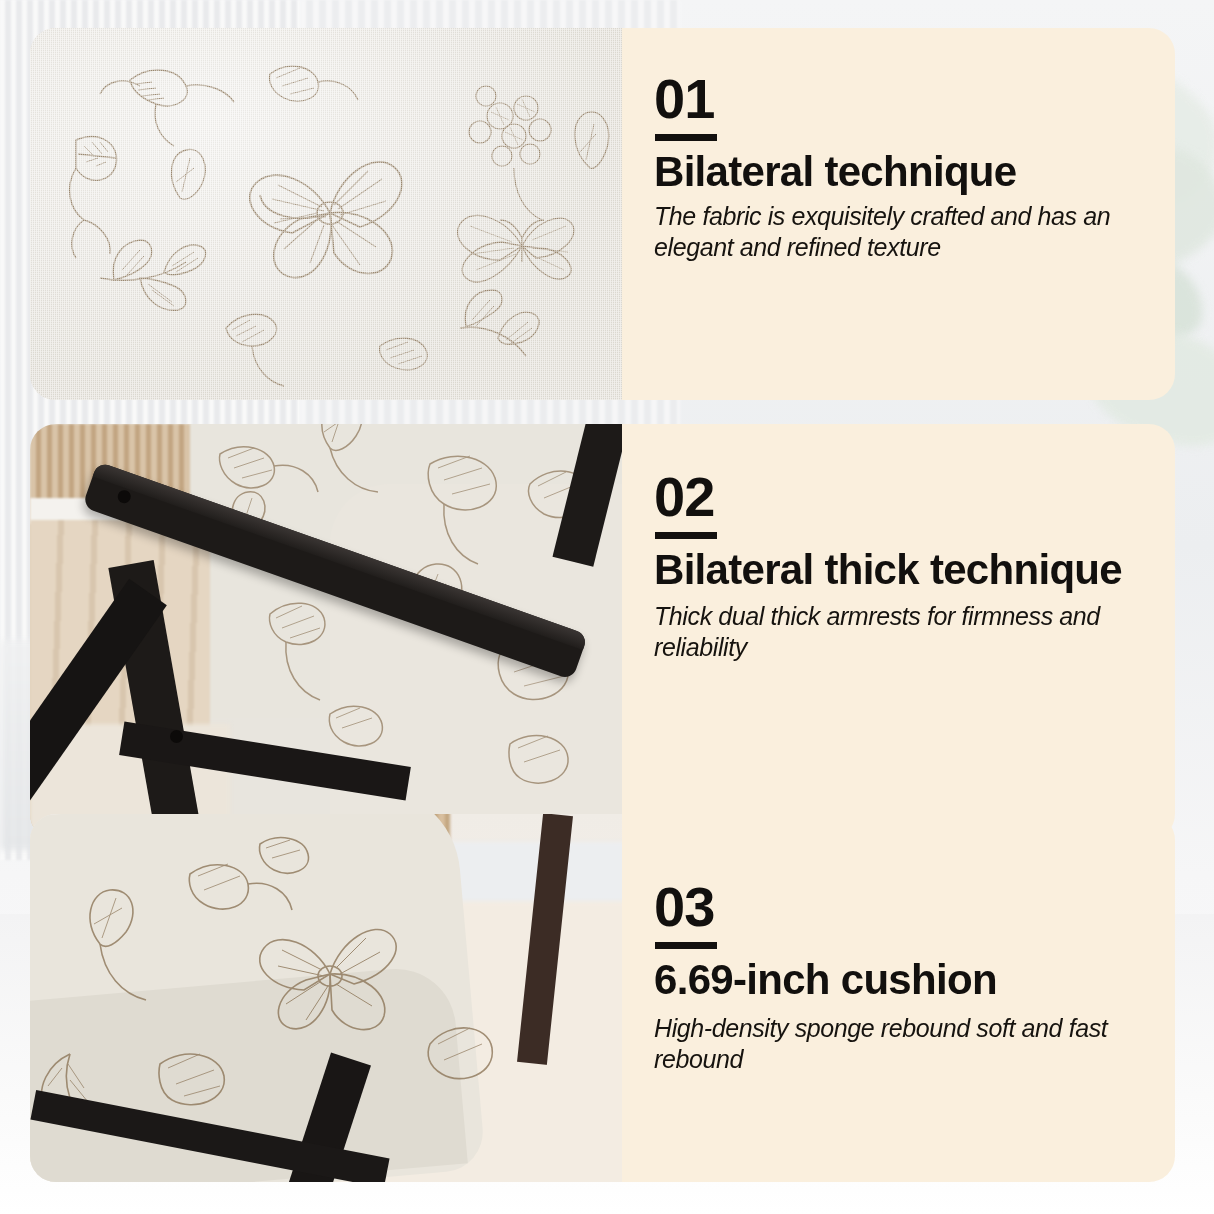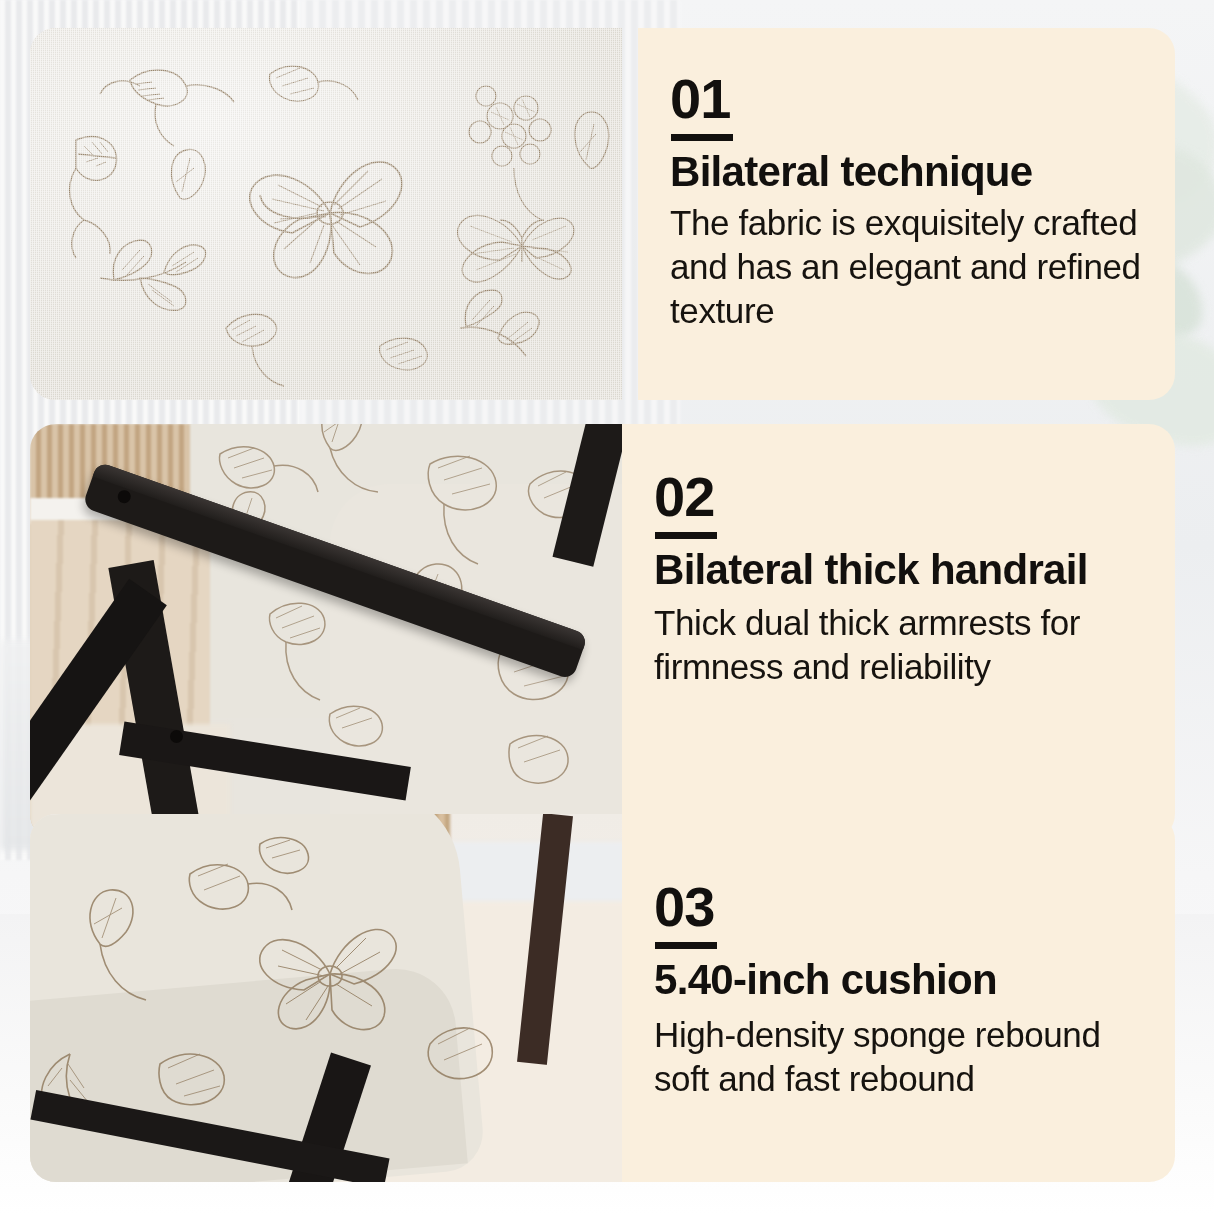--- a/index.html
+++ b/index.html
@@ -27,36 +27,36 @@
     background:#dfe7df;filter:blur(5px);opacity:.85;}
   .bg-leaf.l1{right:-10px;top:150px;width:150px;height:120px;transform:rotate(-18deg);}
   .bg-leaf.l2{right:10px;top:250px;width:170px;height:95px;transform:rotate(8deg);background:#d7e2d8;}
   .bg-leaf.l3{right:-30px;top:330px;width:160px;height:110px;transform:rotate(25deg);background:#e2eae2;}
   .bg-leaf.l4{right:5px;top:60px;width:120px;height:150px;transform:rotate(-40deg);background:#e6ece6;}
   .bg-vase{position:absolute;left:20px;top:905px;width:120px;height:120px;border-radius:50%;
     background:#fbfbfb;filter:blur(4px);opacity:.9;}
 
   
   .row{position:absolute;left:30px;width:1145px;display:flex;}
-  #row1{top:28px;height:372px;gap:16px;}
+  #row1{top:28px;height:372px;}
   #row2{top:424px;height:416px;}
   #row3{top:814px;height:368px;}
 
   .photo{position:relative;width:592px;flex:0 0 592px;overflow:hidden;
     border-radius:26px 0 0 26px;background:#e8e5de;}
   .textpanel{flex:1;background:#faefdd;border-radius:0 26px 26px 0;
     padding:46px 30px 20px 32px;box-sizing:border-box;}
 
   
   .num{font-size:56px;font-weight:bold;color:#12100e;line-height:.9;
     letter-spacing:-1px;font-stretch:condensed;margin:0;}
   .numrule{width:62px;height:7px;background:#12100e;margin:10px 0 8px 1px;}
   .title{font-size:42px;font-weight:bold;color:#12100e;line-height:1.08;
     letter-spacing:-.7px;margin:0 0 6px 0;}
-  .desc{font-size:35px;color:#16130f;line-height:1.26;
+  .desc{font-size:25px;font-style:italic;color:#16130f;line-height:1.26;
     letter-spacing:-.4px;margin:0;}
   #row2 .textpanel{padding-top:48px;}
   #row2 .desc{margin-top:8px;}
   #row3 .textpanel{padding-top:68px;}
   #row3 .title{margin-top:4px;}
   #row3 .desc{margin-top:10px;}
 
   
   .fabric{position:absolute;inset:0;background:#e9e6df;}
   .fabric-weave{position:absolute;inset:0;opacity:.5;
@@ -348,21 +348,21 @@
     <div class="p2-arm">
       <div class="p2-arm-top"></div>
       <div class="p2-screw" style="left:30px;top:18px;"></div>
     </div>
     <div class="p2-screw" style="left:140px;top:306px;"></div>
   </div>
 
   <div class="textpanel">
     <div class="num">02</div>
     <div class="numrule"></div>
-    <div class="title">Bilateral thick handrail</div>
+    <div class="title">Bilateral thick technique</div>
     <div class="desc">Thick dual thick armrests for firmness and reliability</div>
   </div>
 </div>
 
 <div class="row" id="row3">
 
   <div class="photo">
     <div class="p3-bg"></div>
     <div class="p3-wallpanel"></div>
     <div class="p3-table"></div>
@@ -425,16 +425,16 @@
       </g>
     </svg>
 
     <div class="p3-legfront"></div>
     <div class="p3-legrail"></div>
   </div>
 
   <div class="textpanel">
     <div class="num">03</div>
     <div class="numrule"></div>
-    <div class="title">5.40-inch cushion</div>
+    <div class="title">6.69-inch cushion</div>
     <div class="desc">High-density sponge rebound soft and fast rebound</div>
   </div>
 </div>
 
 </body></html>

